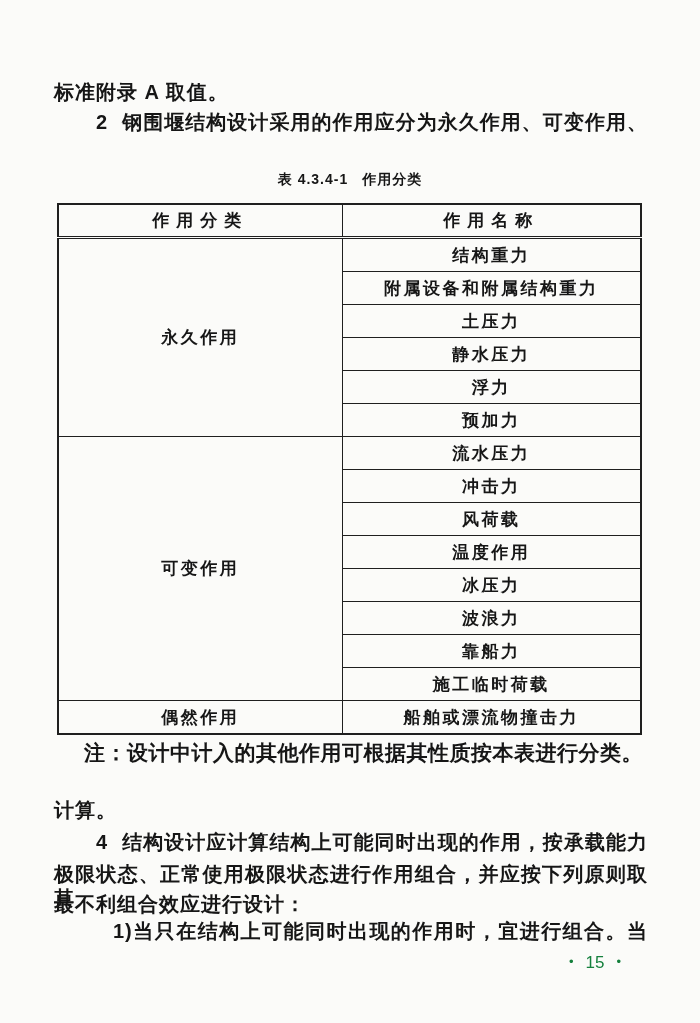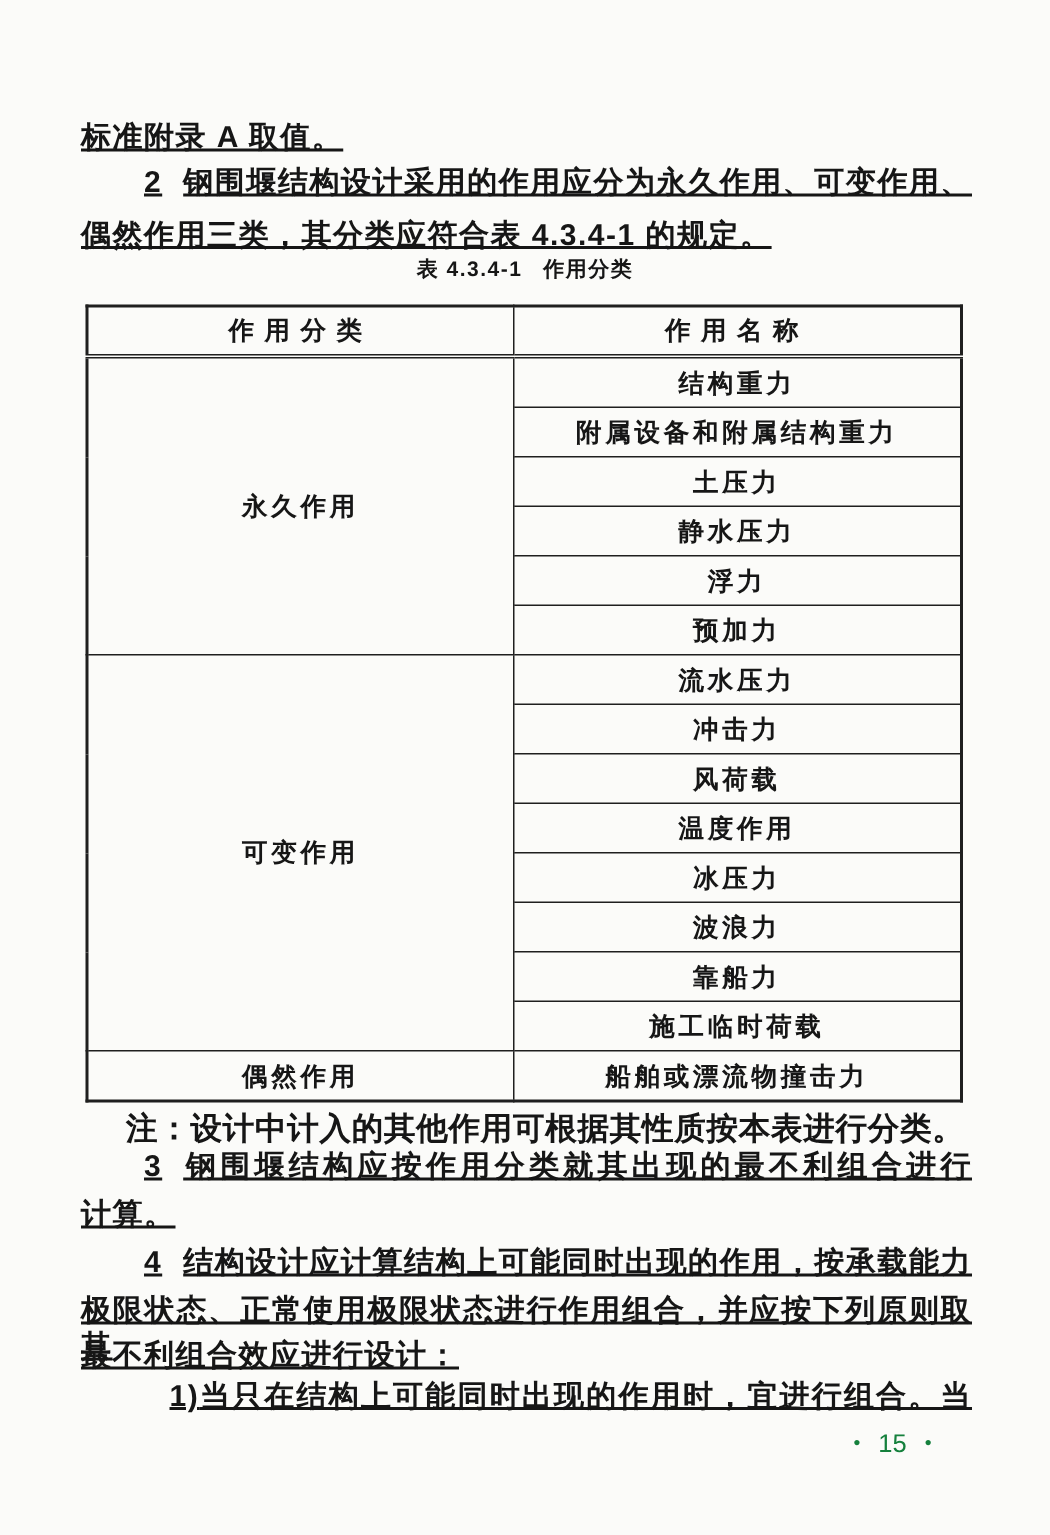--- a/index.html
+++ b/index.html
@@ -13,21 +13,20 @@
     font-weight:600;
     overflow:hidden;
   }
   .line{
     position:absolute;
     left:54px;
     font-size:20px;
     line-height:24px;
     letter-spacing:1px;
     white-space:pre;
-    text-decoration:underline;
   }
   .just{
     right:52px;
     white-space:normal;
     text-align:justify;
     text-align-last:justify;
   }
   .indent{padding-left:42px;}
   .indent-sub{padding-left:59px;}
   .pnum{font-weight:700;margin-right:14px;}
@@ -82,21 +81,20 @@
   .footer .dot{font-size:13px;vertical-align:2px;}
 </style>
 </head>
 <body>
 
 <div class="page">
 
   <div class="line" style="top:80px">标准附录 A 取值。</div>
 
   <div class="line just indent" style="top:110px"><span class="pnum">2</span><span>钢围堰结构设计采用的作用应分为永久作用、可变作用、</span></div>
-  <div class="line" style="top:145px">偶然作用三类，其分类应符合表 4.3.4-1 的规定。</div>
 
   <div class="caption">
     <span class="cap-label">表 4.3.4-1</span><span>作用分类</span>
   </div>
 
   <table class="cls">
     <colgroup>
         <col style="width:284px">
         <col>
       </colgroup>
@@ -153,21 +151,20 @@
         </tr>
       <tr>
         <td>偶然作用</td>
         <td>船舶或漂流物撞击力</td>
       </tr>
     </tbody>
   </table>
 
   <div class="note">注：设计中计入的其他作用可根据其性质按本表进行分类。</div>
 
-  <div class="line just indent" style="top:766px"><span class="pnum">3</span><span>钢围堰结构应按作用分类就其出现的最不利组合进行</span></div>
   <div class="line" style="top:798px">计算。</div>
 
   <div class="line just indent" style="top:830px"><span class="pnum">4</span><span>结构设计应计算结构上可能同时出现的作用，按承载能力</span></div>
   <div class="line" style="top:892px">最不利组合效应进行设计：</div>
   <div class="line just" style="top:862px">极限状态、正常使用极限状态进行作用组合，并应按下列原则取其</div>
 
   <div class="line just indent-sub" style="top:919px"><span class="snum">1)</span><span>当只在结构上可能同时出现的作用时，宜进行组合。当</span></div>
 
   <div class="footer">
     <span class="dot">•</span><span>15</span><span class="dot">•</span>

